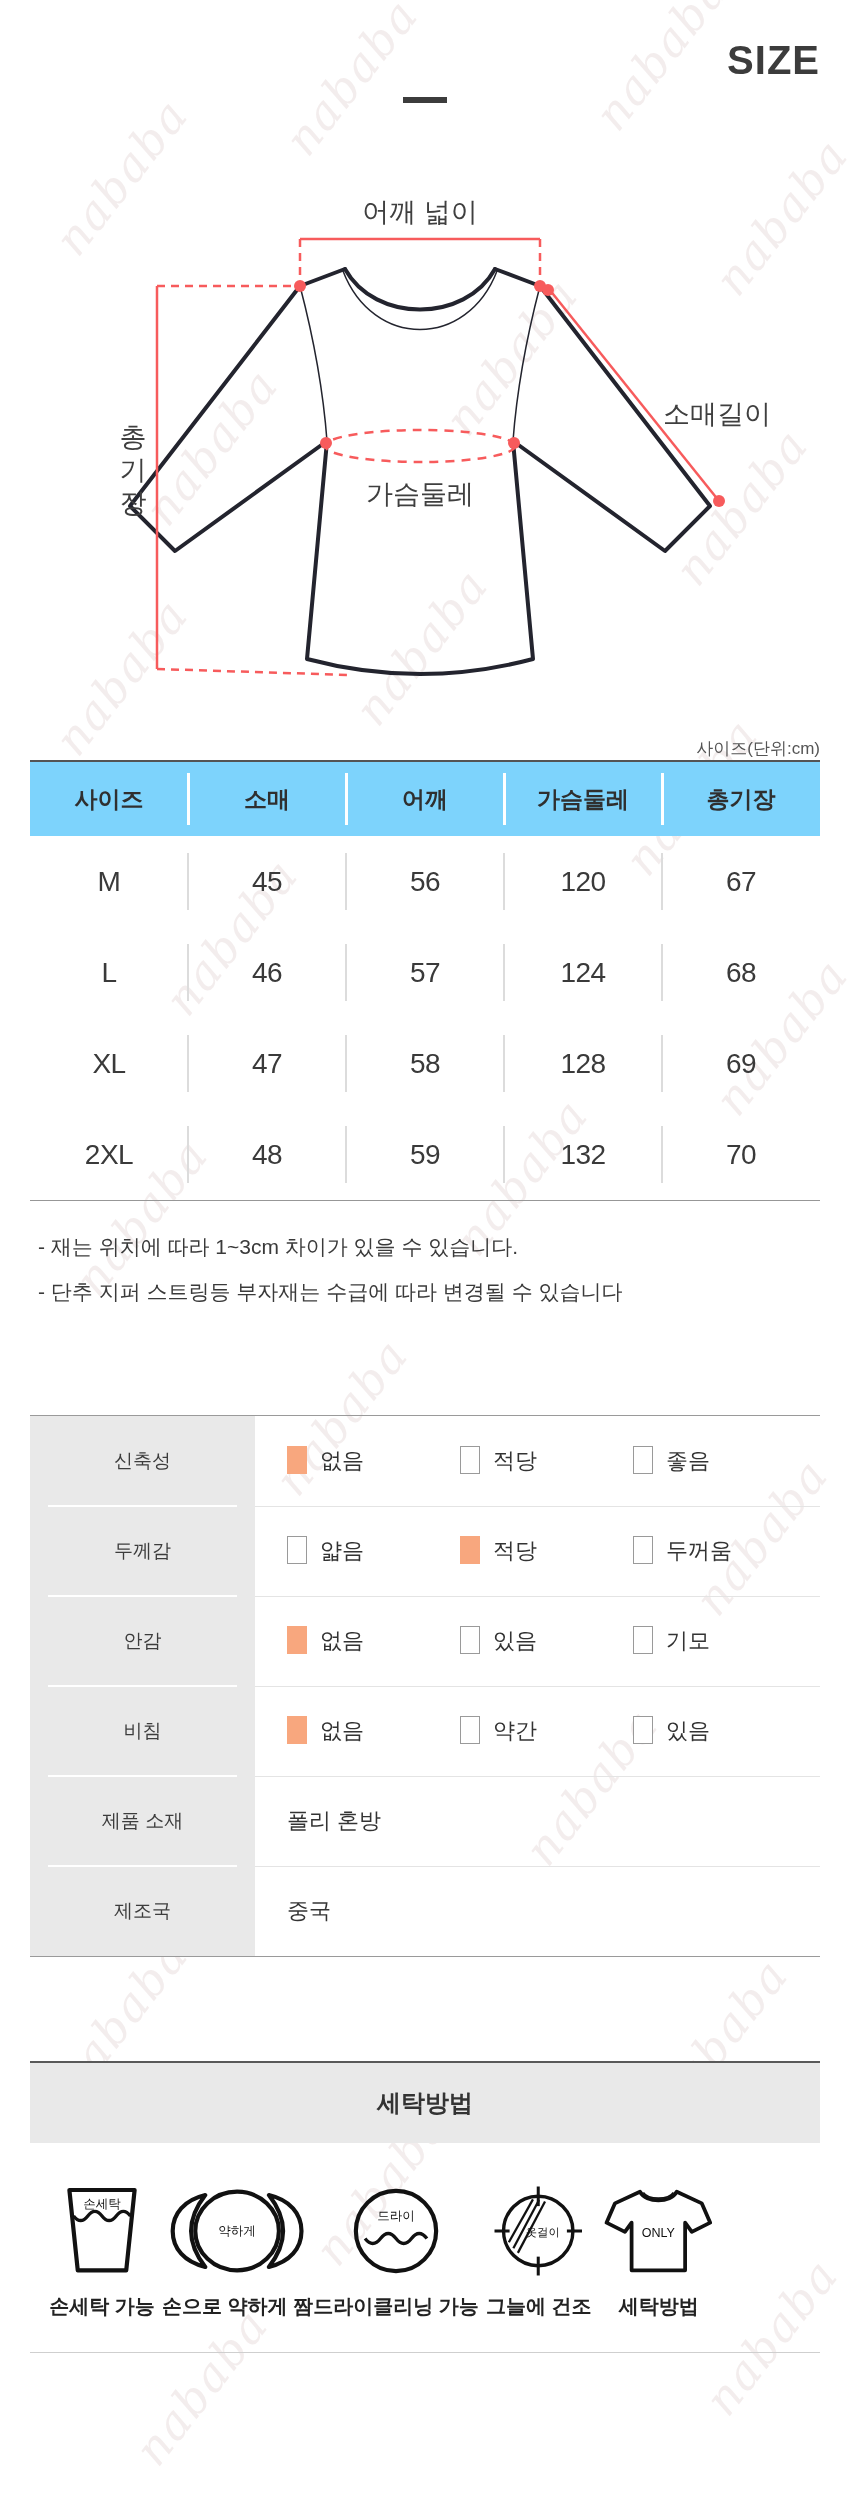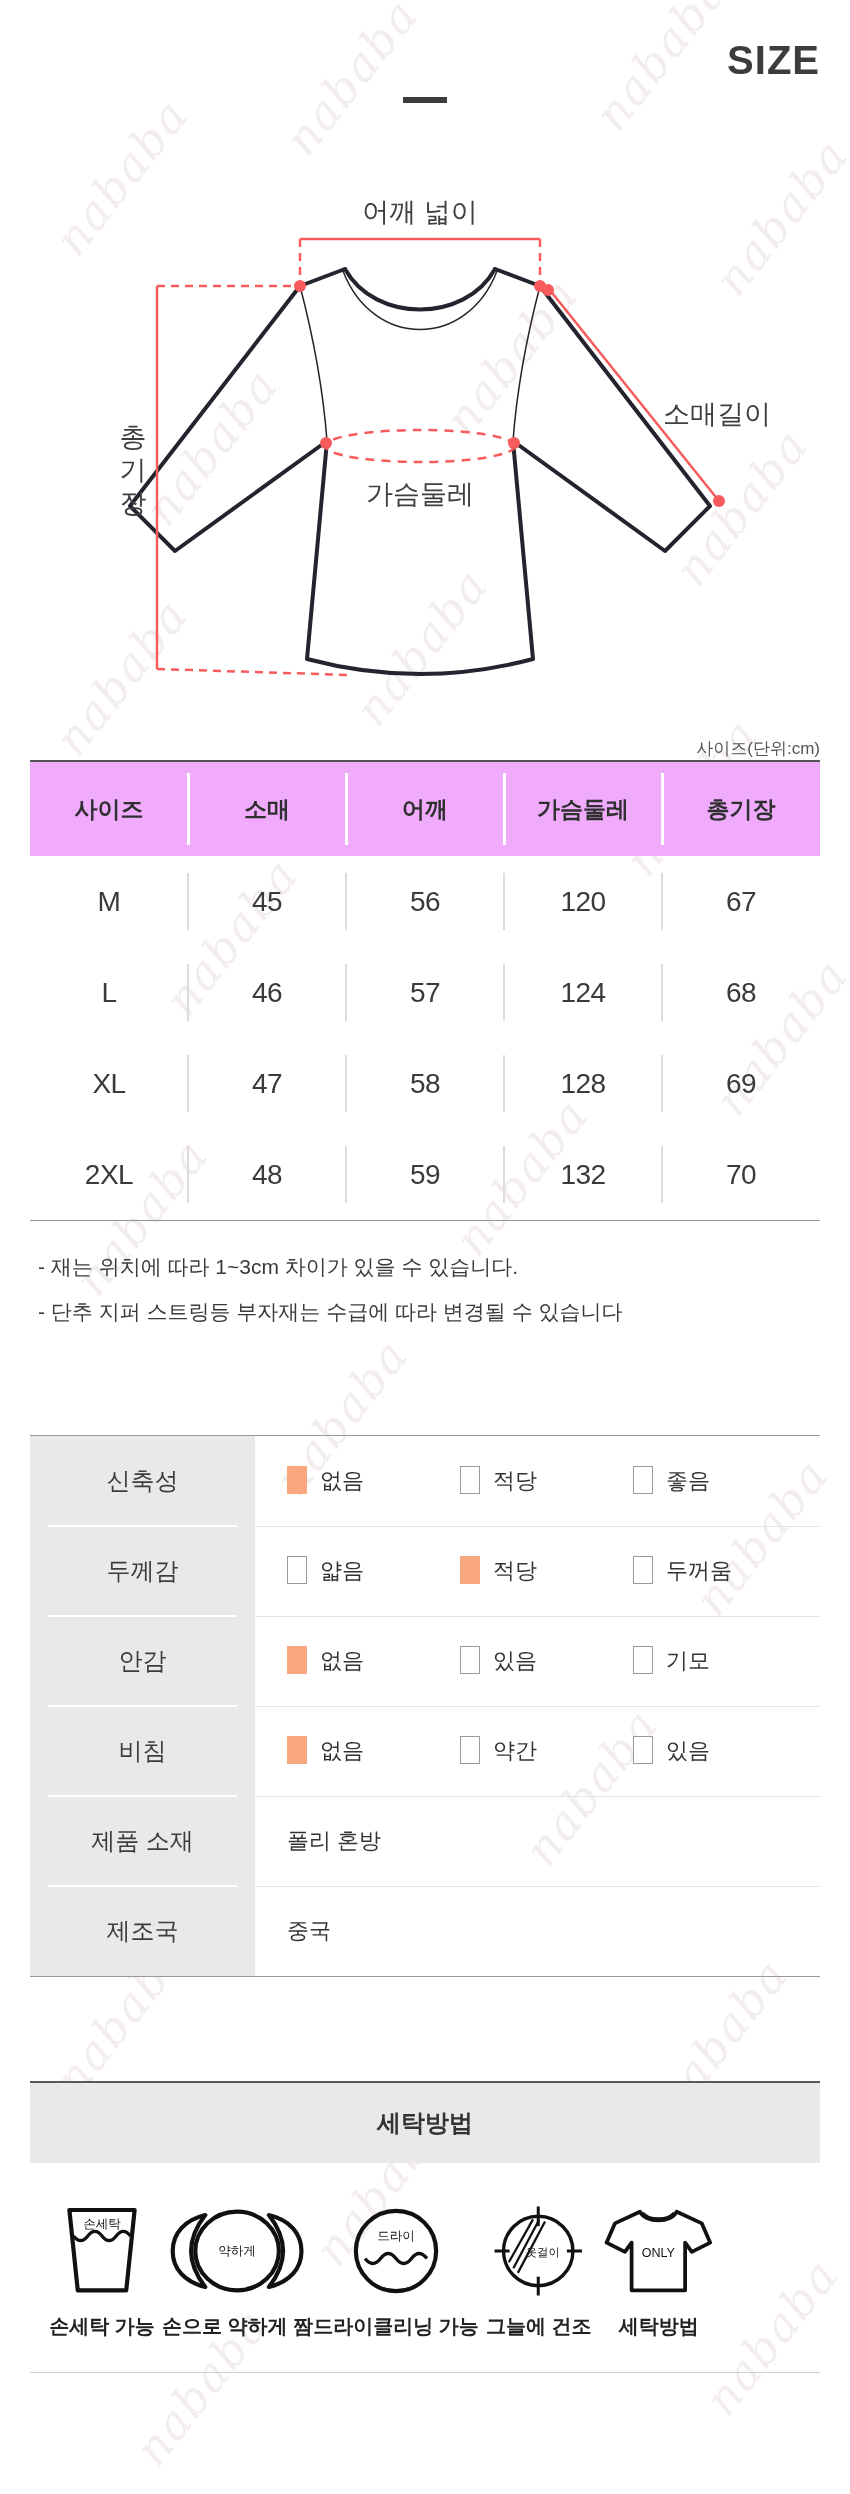--- a/index.html
+++ b/index.html
@@ -39,21 +39,21 @@
   .meas-label{font-size:27px;fill:#3f3f3f;}
 
   
   .unit-note{
     text-align:right;font-size:17px;color:#555;
     margin-top:46px;margin-bottom:0;
   }
 
   
   .size-table{border-top:2px solid #545454;border-bottom:1px solid #979797;}
-  .st-header{display:grid;grid-template-columns:repeat(5,1fr);height:94px;background:#f0abfc;}
+  .st-header{display:grid;grid-template-columns:repeat(5,1fr);height:74px;background:#7dd3fc;}
   .st-header .cell{
     position:relative;display:flex;align-items:center;justify-content:center;
     font-weight:bold;font-size:23px;color:#2f2f2f;
   }
   .st-header .cell:not(:last-child)::after{
     content:"";position:absolute;right:-1.5px;top:11px;bottom:11px;width:3px;background:#fff;
   }
   .st-row{display:grid;grid-template-columns:repeat(5,1fr);height:91px;}
   .st-row .cell{
     position:relative;display:flex;align-items:center;justify-content:center;
@@ -66,21 +66,21 @@
   
   .notes{margin-top:28px;}
   .notes p{margin:8px;font-size:21px;line-height:1.75;color:#3a3a3a;}
 
   
   .detail-table{margin-top:104px;border-top:1px solid #9a9a9a;border-bottom:1px solid #9a9a9a;}
   .dt-row{display:flex;min-height:90px;}
   .dt-label{
     width:225px;flex:0 0 225px;background:#e9e9e9;position:relative;
     display:flex;align-items:center;justify-content:center;
-    font-size:24px;color:#3c3c3c;
+    font-size:19px;color:#3c3c3c;
   }
   .dt-row:not(:first-child) .dt-label::before{
     content:"";position:absolute;top:-1px;left:18px;right:18px;height:2px;background:#fff;
   }
   .dt-content{flex:1;display:flex;align-items:center;padding-left:32px;position:relative;}
   .dt-row:not(:first-child) .dt-content::before{
     content:"";position:absolute;top:0;left:0;right:0;height:1px;background:#e4e4e4;
   }
   .opt{display:flex;align-items:flex-start;width:173px;}
   .opt-box{width:20px;height:28px;margin-right:13px;box-sizing:border-box;}

